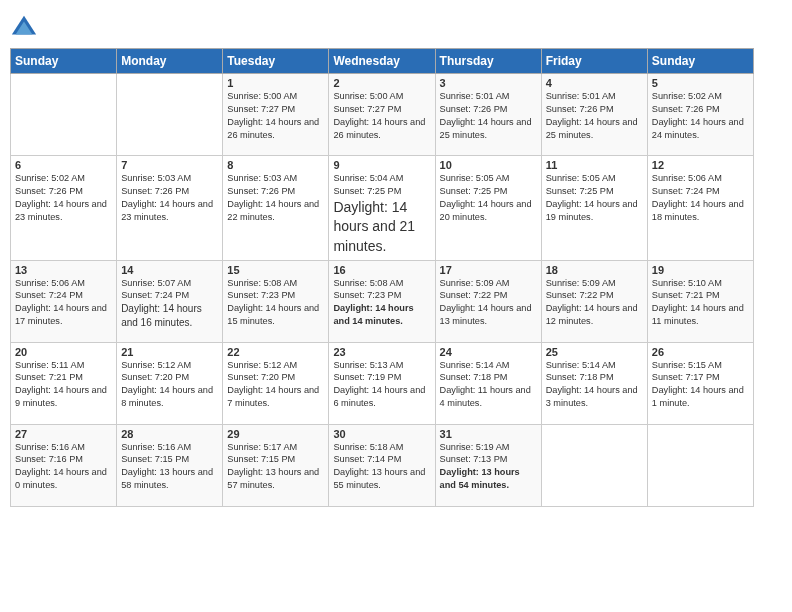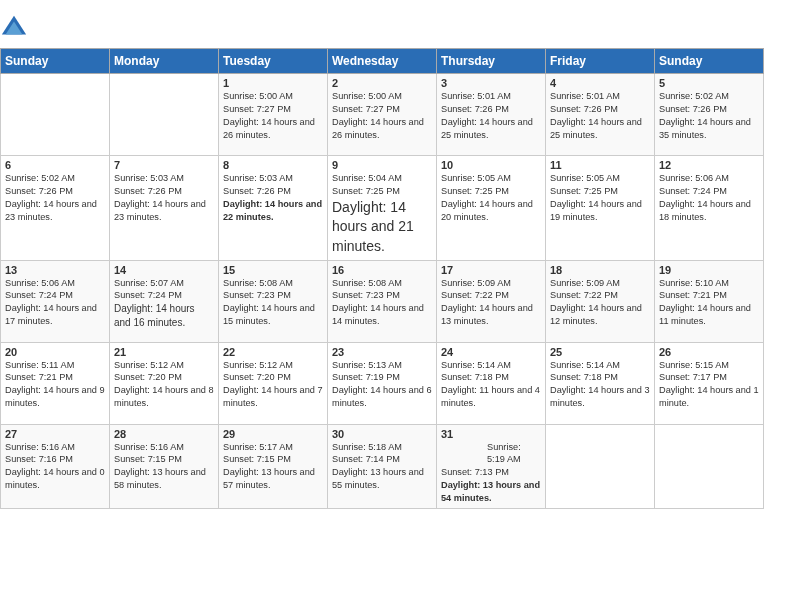--- a/index.html
+++ b/index.html
@@ -5,21 +5,21 @@
     * { box-sizing: border-box; margin: 0; padding: 0; }
     body {
       font-family: Arial, sans-serif;
       background: #fff;
       width: 792px;
       height: 612px;
       overflow: hidden;
     }
     .container {
       width: 764px;
-      padding: 10px 0;
+      padding: 10px 10px;
     }
     .header-row {
       display: flex;
       justify-content: space-between;
       align-items: flex-start;
       margin-bottom: 6px;
     }
     .logo {
       display: flex;
       align-items: center;
@@ -137,41 +137,41 @@
           <td>
             <span class="day-num">4</span>
             <div style="font-size: 9.2px; line-height: 1.4;">Sunrise: 5:01 AM</div>
             <div style="font-size: 9.2px; line-height: 1.4;">Sunset: 7:26 PM</div>
             <div style="font-size: 9.2px; line-height: 1.4;">Daylight: 14 hours and 25 minutes.</div>
           </td>
           <td>
             <span class="day-num">5</span>
             <div style="font-size: 9.2px; line-height: 1.4;">Sunrise: 5:02 AM</div>
             <div style="font-size: 9.2px; line-height: 1.4;">Sunset: 7:26 PM</div>
-            <div style="font-size: 9.2px; line-height: 1.4;">Daylight: 14 hours and 35 minutes.</div>
+            <div style="font-size: 9.2px; line-height: 1.4;">Daylight: 14 hours and 24 minutes.</div>
           </td>
         </tr>
         <tr>
           <td>
             <span class="day-num">6</span>
             <div style="font-size: 9.2px; line-height: 1.4;">Sunrise: 5:02 AM</div>
             <div style="font-size: 9.2px; line-height: 1.4;">Sunset: 7:26 PM</div>
             <div style="font-size: 9.2px; line-height: 1.4;">Daylight: 14 hours and 23 minutes.</div>
           </td>
           <td>
             <span class="day-num">7</span>
             <div style="font-size: 9.2px; line-height: 1.4;">Sunrise: 5:03 AM</div>
             <div style="font-size: 9.2px; line-height: 1.4;">Sunset: 7:26 PM</div>
             <div style="font-size: 9.2px; line-height: 1.4;">Daylight: 14 hours and 23 minutes.</div>
           </td>
           <td>
             <span class="day-num">8</span>
             <div style="font-size: 9.2px; line-height: 1.4;">Sunrise: 5:03 AM</div>
             <div style="font-size: 9.2px; line-height: 1.4;">Sunset: 7:26 PM</div>
-            <div style="font-size: 9.2px; line-height: 1.4; font-weight: bold;">Daylight: 14 hours and 22 minutes.</div>
+            <div style="font-size: 9.2px; line-height: 1.4;">Daylight: 14 hours and 22 minutes.</div>
           </td>
           <td>
             <span class="day-num">9</span>
             <div style="font-size: 9.2px; line-height: 1.4;">Sunrise: 5:04 AM</div>
             <div style="font-size: 9.2px; line-height: 1.4;">Sunset: 7:25 PM</div>
             <div style="font-size: 14px; line-height: 1.4;">Daylight: 14 hours and 21 minutes.</div>
           </td>
           <td>
             <span class="day-num">10</span>
             <div style="font-size: 9.2px; line-height: 1.4;">Sunrise: 5:05 AM</div>
@@ -207,21 +207,21 @@
           <td>
             <span class="day-num">15</span>
             <div style="font-size: 9.2px; line-height: 1.4;">Sunrise: 5:08 AM</div>
             <div style="font-size: 9.2px; line-height: 1.4;">Sunset: 7:23 PM</div>
             <div style="font-size: 9.2px; line-height: 1.4;">Daylight: 14 hours and 15 minutes.</div>
           </td>
           <td>
             <span class="day-num">16</span>
             <div style="font-size: 9.2px; line-height: 1.4;">Sunrise: 5:08 AM</div>
             <div style="font-size: 9.2px; line-height: 1.4;">Sunset: 7:23 PM</div>
-            <div style="font-size: 9.2px; line-height: 1.4;">Daylight: 14 hours and 14 minutes.</div>
+            <div style="font-size: 9.2px; line-height: 1.4; font-weight: bold;">Daylight: 14 hours and 14 minutes.</div>
           </td>
           <td>
             <span class="day-num">17</span>
             <div style="font-size: 9.2px; line-height: 1.4;">Sunrise: 5:09 AM</div>
             <div style="font-size: 9.2px; line-height: 1.4;">Sunset: 7:22 PM</div>
             <div style="font-size: 9.2px; line-height: 1.4;">Daylight: 14 hours and 13 minutes.</div>
           </td>
           <td>
             <span class="day-num">18</span>
             <div style="font-size: 9.2px; line-height: 1.4;">Sunrise: 5:09 AM</div>
@@ -299,21 +299,21 @@
             <div style="font-size: 9.2px; line-height: 1.4;">Daylight: 13 hours and 57 minutes.</div>
           </td>
           <td>
             <span class="day-num">30</span>
             <div style="font-size: 9.2px; line-height: 1.4;">Sunrise: 5:18 AM</div>
             <div style="font-size: 9.2px; line-height: 1.4;">Sunset: 7:14 PM</div>
             <div style="font-size: 9.2px; line-height: 1.4;">Daylight: 13 hours and 55 minutes.</div>
           </td>
           <td>
             <span class="day-num">31</span>
-            <div style="font-size: 9.2px; line-height: 1.4; margin-left: 46px;">Sunrise: 5:19 AM</div>
+            <div style="font-size: 9.2px; line-height: 1.4;">Sunrise: 5:19 AM</div>
             <div style="font-size: 9.2px; line-height: 1.4;">Sunset: 7:13 PM</div>
             <div style="font-size: 9.2px; line-height: 1.4; font-weight: bold;">Daylight: 13 hours and 54 minutes.</div>
           </td>
           <td class="cell-empty"></td>
           <td class="cell-empty"></td>
         </tr>
       </tbody>
   </table>
 </div>
 

